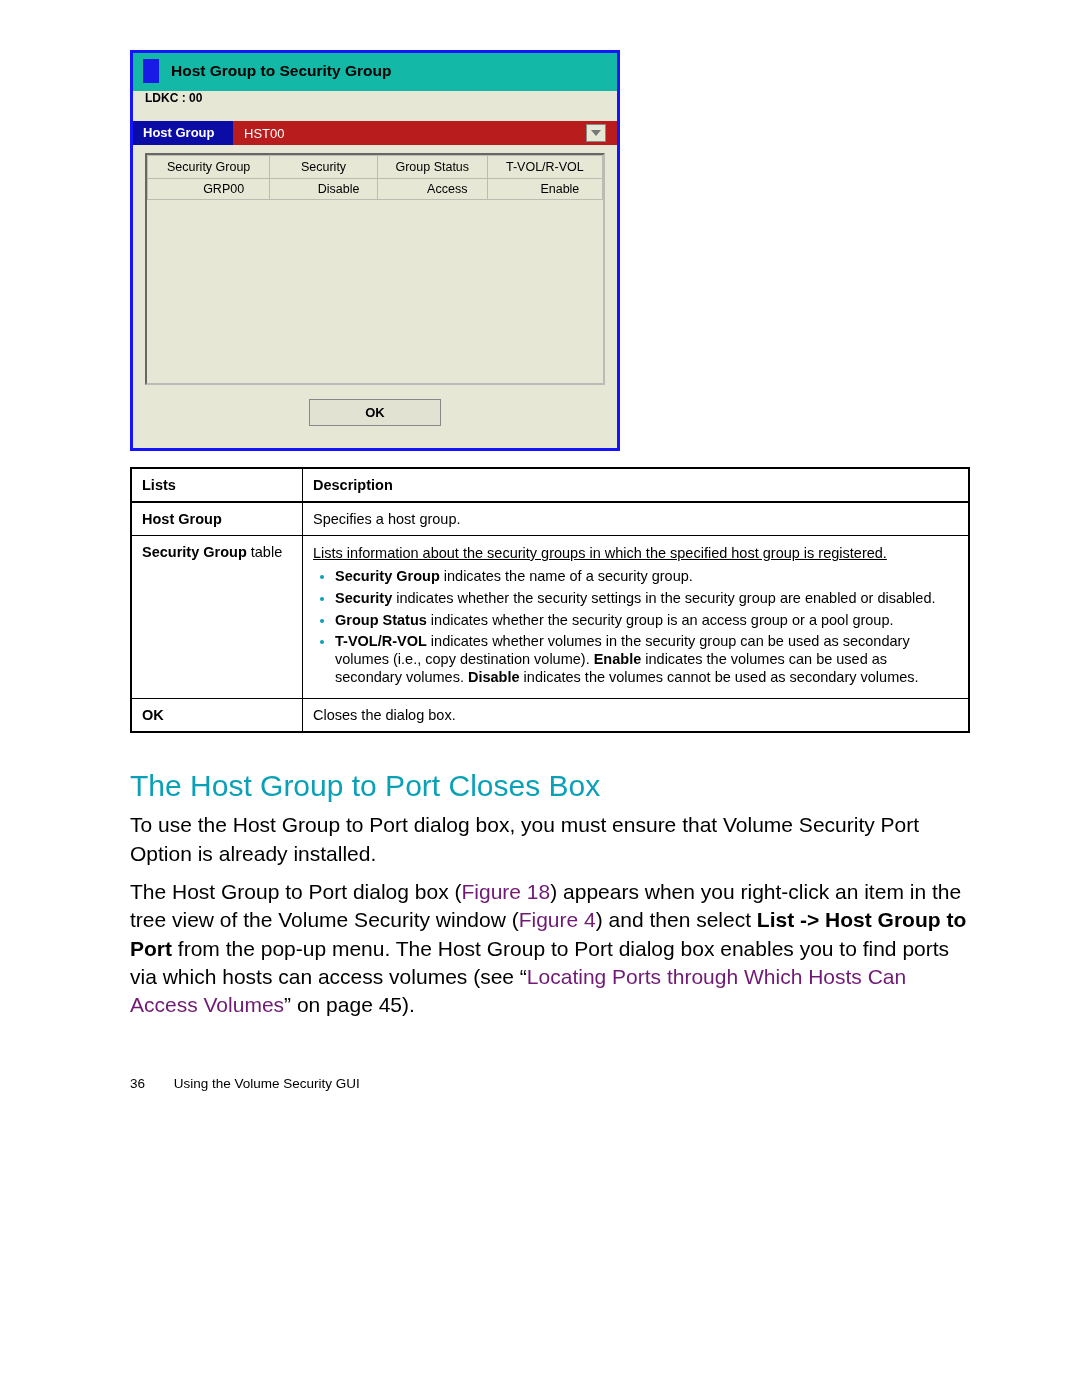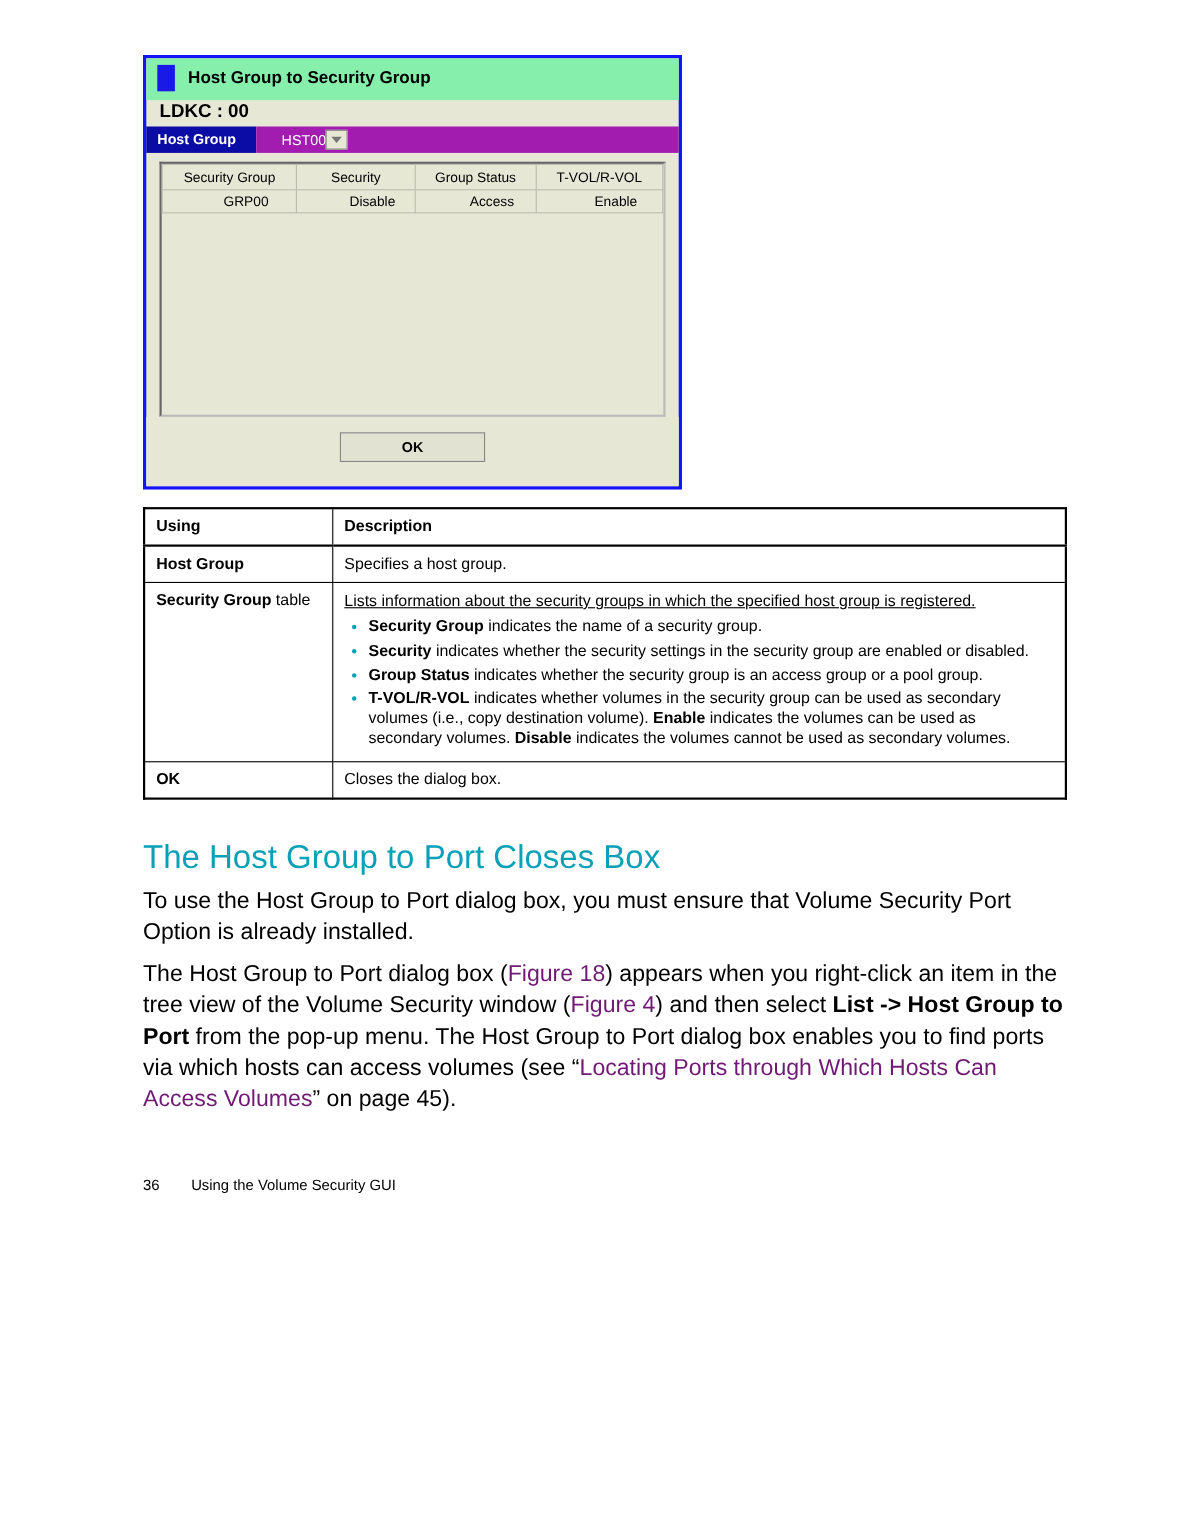--- a/index.html
+++ b/index.html
@@ -20,62 +20,62 @@
 .dialog-outer {
   width: 490px;
   margin: 0 0 16px 0;
   border: 3px solid #1414ff;
   background: #e7e7d6;
   box-sizing: border-box;
 }
 .dialog-outer .title-row {
   display: flex;
   align-items: center;
-  background: #86efac;
+  background: #14b8a6;
   padding: 6px 10px 8px 10px;
 }
 .title-square {
   width: 16px;
   height: 24px;
   background: #1a1ae6;
   margin-right: 12px;
 }
 .dialog-title {
   font-weight: bold;
   font-size: 15.5px;
   color: #000;
 }
 .ldkc-row {
-  font-size: 17px;
-  font-weight: bold;
-  padding: 0 12px 4px 12px;
+  font-size: 12px;
+  font-weight: bold;
+  padding: 0 12px 16px 12px;
 }
 .host-row {
   display: flex;
   align-items: stretch;
   height: 24px;
 }
 .host-label {
   width: 100px;
   background: #0b0ba6;
   color: #fff;
   font-size: 13px;
   font-weight: bold;
   padding: 4px 10px;
   box-sizing: border-box;
 }
 .host-select {
   flex: 1;
-  background: #a21caf;
+  background: #b91c1c;
   color: #fff;
   font-size: 13px;
-  padding: 4px 23px;
+  padding: 4px 11px;
   display: flex;
   align-items: center;
-  justify-content: flex-start;
+  justify-content: space-between;
   box-sizing: border-box;
 }
 .host-select .arrow-btn {
   width: 18px;
   height: 16px;
   background: #e7e7d6;
   border: 1px solid #888;
   display: flex;
   align-items: center;
   justify-content: center;
@@ -230,21 +230,21 @@
     </div>
     <div class="ok-row">
       <div class="ok-btn">OK</div>
     </div>
   </div>
 
 
   <table class="desc-table">
     <thead>
       <tr>
-        <th class="item-col">Using</th>
+        <th class="item-col">Lists</th>
         <th>Description</th>
       </tr>
     </thead>
     <tbody>
       <tr>
         <td class="item-col">Host Group</td>
         <td>Specifies a host group.</td>
       </tr>
       <tr>
         <td class="item-col">

